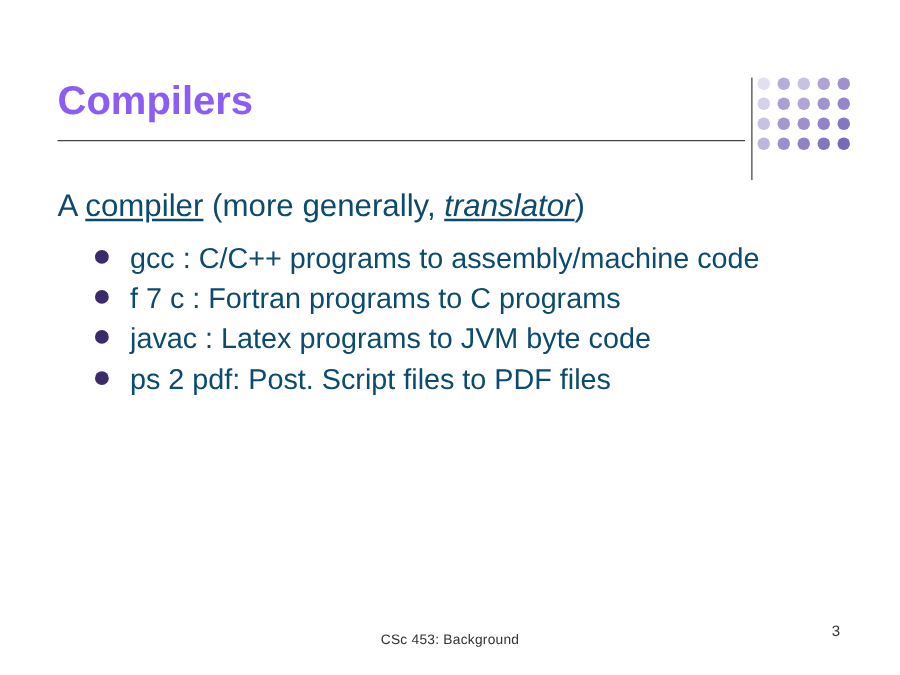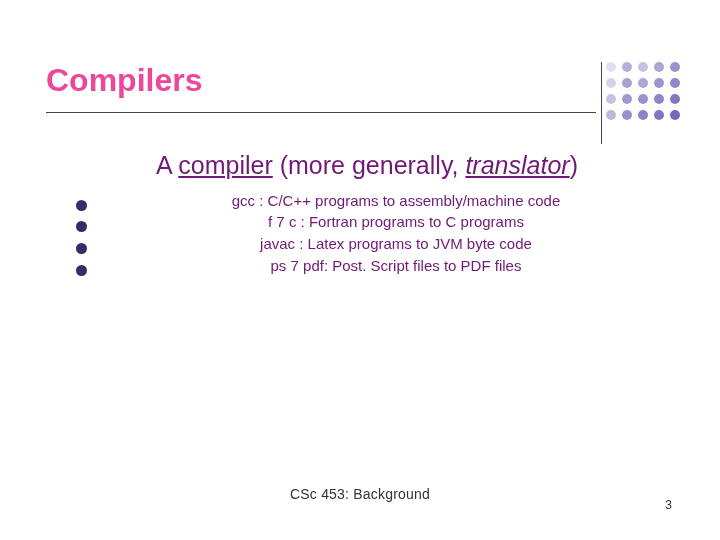--- a/index.html
+++ b/index.html
@@ -23,21 +23,21 @@
   .dots span {
     width: 10px; height: 10px; border-radius: 50%;
     display: block;
   }
   .title {
     position: absolute;
     top: 62px;
     left: 46px;
     font-size: 32px;
     font-weight: bold;
-    color: #ec4899;
+    color: #8b5cf6;
   }
   .rule {
     position: absolute;
     top: 112px;
     left: 46px;
     right: 124px;
     height: 0;
     border-top: 1.5px solid #444;
   }
   .vline {
@@ -48,59 +48,58 @@
     height: 82px;
     border-left: 1.5px solid #444;
   }
   .body {
     position: absolute;
     top: 150px;
     left: 46px;
     right: 32px;
     font-size: 25px;
     line-height: 1.22;
-    color: #701a75;
-    text-align: center;
+    color: #0c4a6e;
   }
   .intro {
     margin-bottom: 10px;
   }
   .indent-wrap {
     padding-left: 28px;
   }
   .und { text-decoration: underline; }
   .ital { font-style: italic; }
   ul.bullets {
     list-style: none;
     margin-top: 6px;
     padding-left: 30px;
   }
   ul.bullets li {
     position: relative;
     padding-left: 28px;
-    font-size: 15px;
+    font-size: 23px;
     line-height: 1.32;
     margin-bottom: 2px;
   }
   ul.bullets li::before {
     content: "";
     position: absolute;
     left: 0;
     top: 9px;
     width: 11px;
     height: 11px;
     background: #3a2a6a;
     border-radius: 50%;
   }
   .footer-center {
     position: absolute;
     left: 50%;
-    bottom: 38px;
+    bottom: 22px;
     transform: translateX(-50%);
-    font-size: 14px;
+    font-size: 11px;
     color: #333;
     letter-spacing: 0.2px;
     margin-top: 12px;
   }
   .footer-right {
     position: absolute;
     right: 48px;
     bottom: 28px;
     font-size: 12px;
     color: #333;
@@ -137,18 +136,18 @@
 <div class="vline"></div>
 
 <div class="body">
   <div class="intro">
     <span>A </span><span class="und">compiler</span><span>  (more generally, </span><span class="und ital">translator</span><span>)</span>
   </div>
   <ul class="bullets">
     <li>gcc : C/C++ programs to assembly/machine code</li>
     <li>f 7 c : Fortran programs to C programs</li>
     <li>javac : Latex programs to JVM byte code</li>
-    <li>ps 7 pdf: Post. Script files to PDF files</li>
+    <li>ps 2 pdf: Post. Script files to PDF files</li>
   </ul>
 </div>
 
 <div class="footer-center">CSc 453: Background</div>
 <div class="footer-right">3</div>
 
 </body></html>

